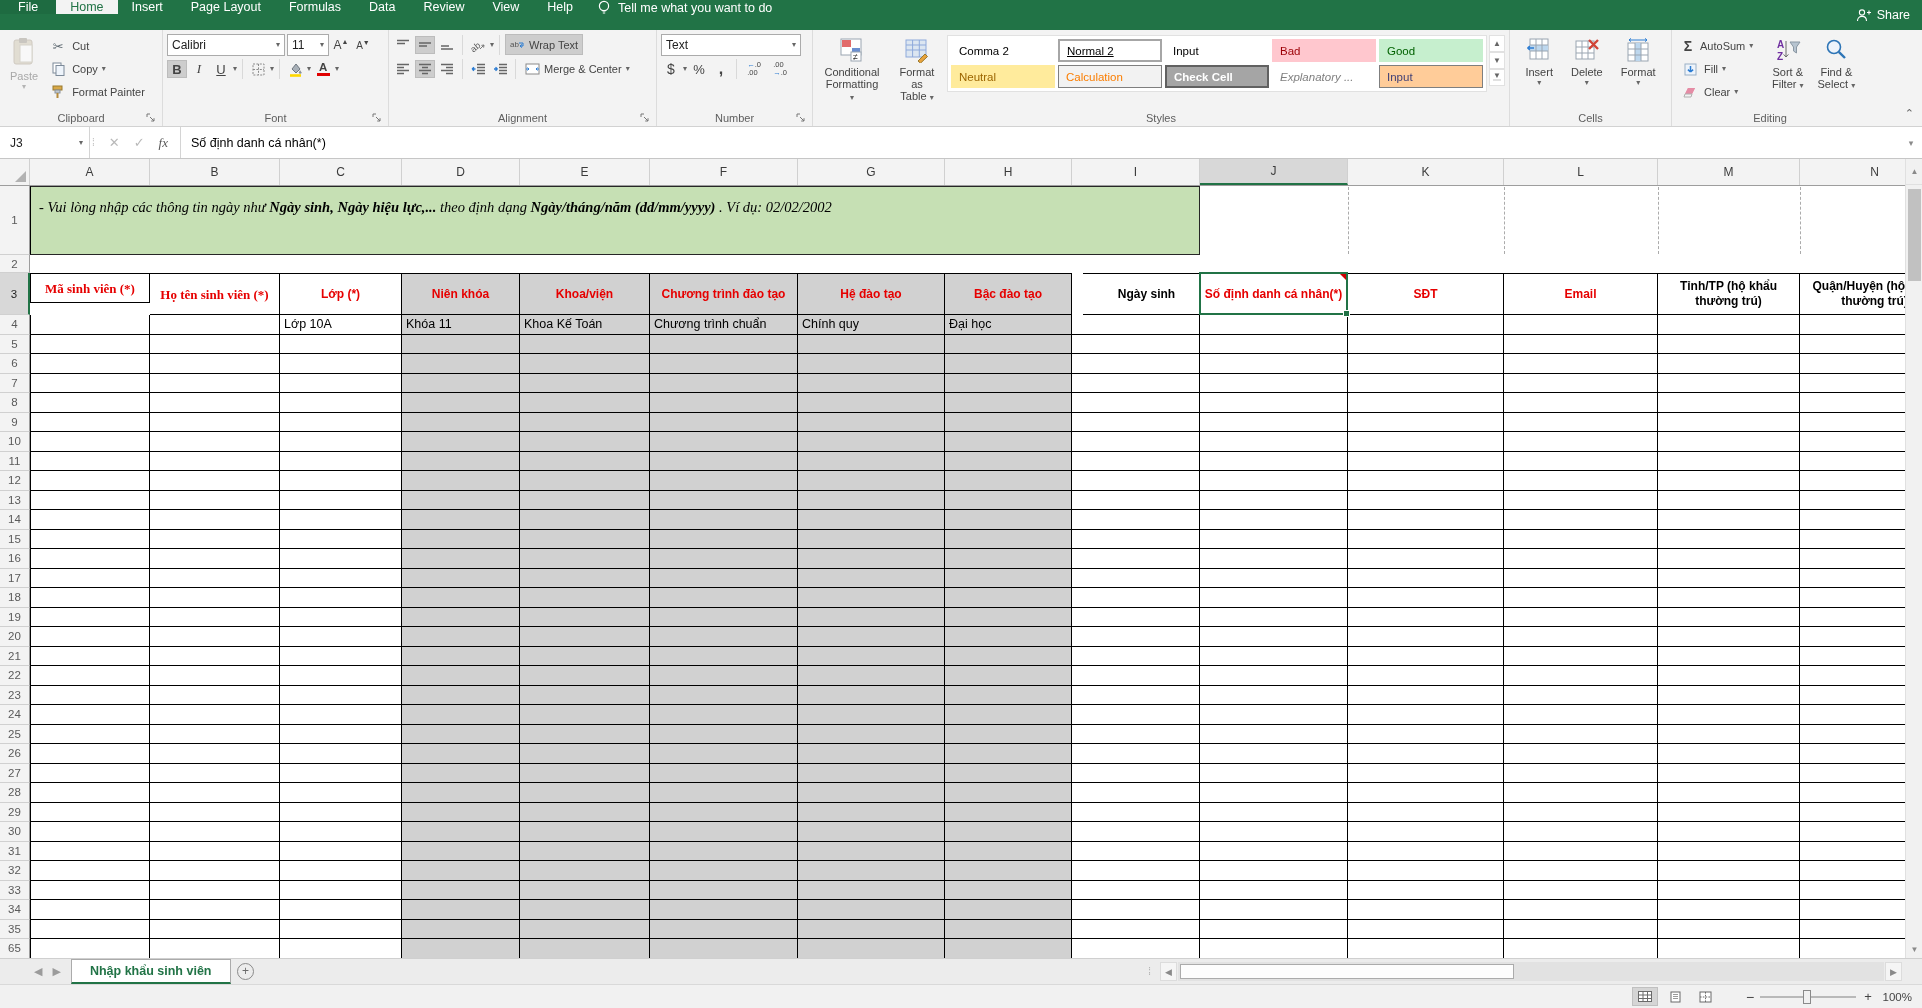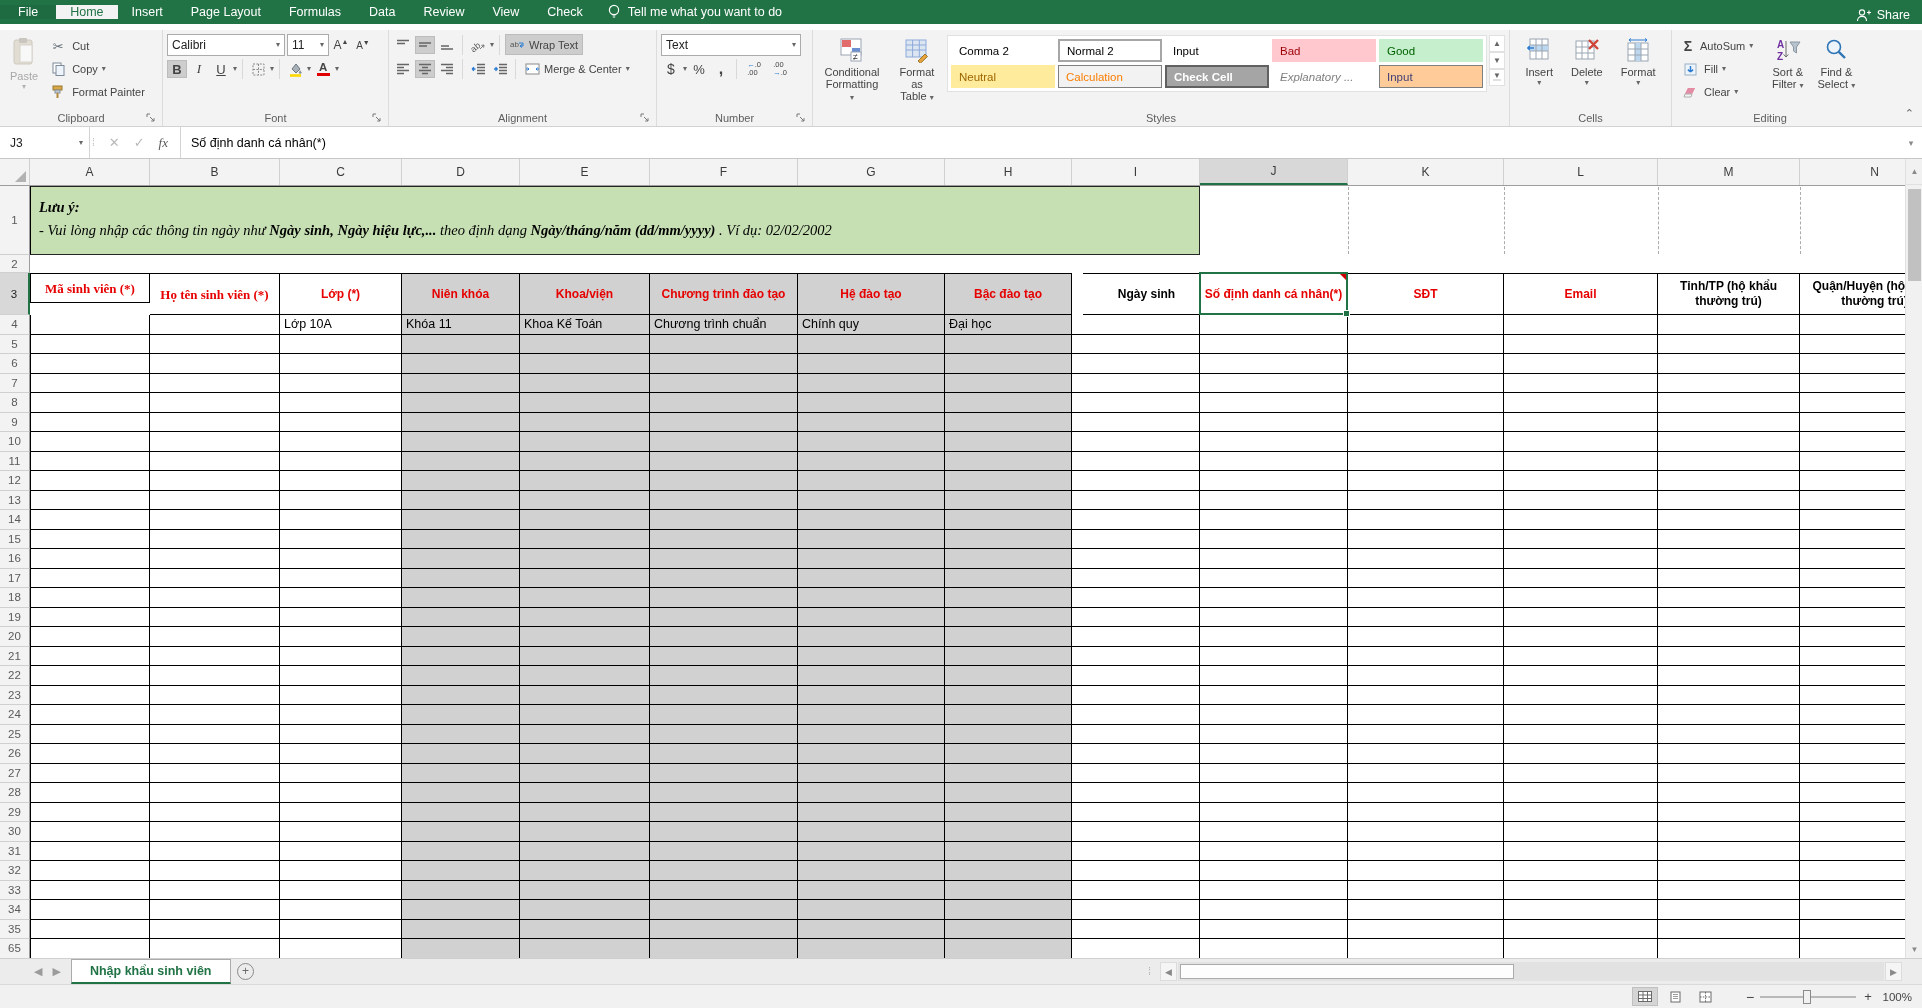--- a/index.html
+++ b/index.html
@@ -1,21 +1,21 @@
 <!DOCTYPE html>
 <html><head>
 <meta charset="utf-8">
 <style>
   html,body{margin:0;padding:0;background:#888;}
   *{box-sizing:border-box;}
   .app{position:relative;width:1922px;height:1008px;background:#fff;overflow:hidden;
        font-family:"Liberation Sans","DejaVu Sans",sans-serif;color:#262626;cursor:default;}
 
   
-  .tabbar{position:absolute;left:0;top:0;width:100%;height:24px;background:#217346;display:flex;align-items:center;}
+  .tabbar{position:absolute;left:0;top:0;width:100%;height:30px;background:#217346;display:flex;align-items:flex-start;}
   .mtab{color:#fff;font-size:12.5px;padding:0 14px;display:flex;align-items:center;}
   .mtab.file{padding:0 18px;background:#1e6b41;}
   .mtab.active{background:#f3f3f3;color:#217346;}
   .tellme{color:#fff;font-size:12.5px;display:flex;align-items:center;gap:7px;padding-left:10px;}
   .share{position:absolute;right:12px;top:0;height:30px;display:flex;align-items:center;gap:6px;color:#fff;font-size:12.5px;}
 
   
   .ribbon{position:absolute;left:0;top:30px;width:100%;height:97px;background:#f3f3f3;border-bottom:1px solid #d2d2d2;display:flex;}
   .g{position:relative;border-right:1px solid #dcdcdc;display:flex;flex-direction:column;padding:3px 4px 0 4px;}
   .gc{flex:1;display:flex;}
@@ -29,21 +29,21 @@
   .ibox{display:inline-flex;align-items:center;justify-content:center;width:20px;height:18px;font-size:13px;color:#444;}
   .hl{background:#cdcdcd;border:1px solid #bcbcbc;}
   .combo{background:#fff;border:1px solid #ababab;height:22px;display:flex;align-items:center;font-size:12px;color:#222;padding:0 4px;position:relative;}
   .combo .cv{flex:1;}
   .row{display:flex;align-items:center;gap:2px;}
   .fgrid{display:flex;flex-direction:column;gap:3px;padding-top:1px;}
   .vd{width:1px;height:20px;background:#d9d9d9;margin:0 3px;}
   
   .gal{background:#fff;border:1px solid #e1e1e1;display:grid;grid-template-columns:repeat(5,104px);grid-auto-rows:23px;gap:3px;padding:3px;align-self:flex-start;margin-top:2px;}
   .gi{font-size:11.5px;display:flex;align-items:center;padding:0 7px;border:1px solid transparent;color:#000;}
-  .gi.sel{border:2px solid #a6a6a6;box-shadow:inset 0 0 0 1px #fff;}
+  .gi.sel{border:2px solid #a6a6a6;box-shadow:inset 0 0 0 1px #fff;text-decoration:underline;}
   .gi.bad{background:#ffc7ce;color:#9c0006;}
   .gi.good{background:#c6efce;color:#006100;}
   .gi.neutral{background:#ffeb9c;color:#9c6500;}
   .gi.calc{background:#f2f2f2;color:#fa7d00;border:1px solid #7f7f7f;}
   .gi.check{background:#a5a5a5;color:#fff;border:2px solid #616161;font-weight:bold;}
   .gi.expl{color:#7f7f7f;font-style:italic;}
   .gi.input{background:#ffcc99;color:#3f3f76;border:1px solid #7f7f7f;}
   .galarr{display:flex;flex-direction:column;margin-left:2px;margin-top:2px;}
   .galarr span{width:16px;height:17px;border:1px solid #e1e1e1;background:#fff;font-size:8px;color:#666;display:flex;align-items:center;justify-content:center;}
   .two{line-height:12px;}
@@ -127,21 +127,21 @@
   <div class="tabbar">
     <div id="menutabs" style="display:flex;">
         <div class="mtab file">File</div>
         <div class="mtab active">Home</div>
         <div class="mtab">Insert</div>
         <div class="mtab">Page Layout</div>
         <div class="mtab">Formulas</div>
         <div class="mtab">Data</div>
         <div class="mtab">Review</div>
         <div class="mtab">View</div>
-        <div class="mtab">Check</div>
+        <div class="mtab">Help</div>
       </div>
     <div class="tellme">
       <svg width="14" height="16" viewBox="0 0 14 16">
           <circle cx="7" cy="6" r="4.6" fill="none" stroke="#fff" stroke-width="1.2"></circle>
           <path d="M5.5 11 h3 M5.8 13 h2.4" stroke="#fff" stroke-width="1.2" fill="none"></path>
         </svg>
       <span>Tell me what you want to do</span>
     </div>
     <div class="share">
       <svg width="15" height="15" viewBox="0 0 15 15">
@@ -609,21 +609,20 @@
         <div class="rh" style="top: 597px; height: 19.5px;">28</div>
         <div class="rh" style="top: 616.5px; height: 19.5px;">29</div>
         <div class="rh" style="top: 636px; height: 19.5px;">30</div>
         <div class="rh" style="top: 655.5px; height: 19.5px;">31</div>
         <div class="rh" style="top: 675px; height: 19.5px;">32</div>
         <div class="rh" style="top: 694.5px; height: 19.5px;">33</div>
         <div class="rh" style="top: 714px; height: 19.5px;">34</div>
         <div class="rh" style="top: 733.5px; height: 19.5px;">35</div>
         <div class="rh" style="top: 753px; height: 19.5px;">65</div>
         <div class="cell notecell cfirst" style="left: 30px; width: 1170px; top: 0px; height: 69px;">
-          <div class="nt1">Lưu ý:</div>
           <div class="nt2"><span>- Vui lòng nhập các thông tin ngày như </span><b>Ngày sinh, Ngày hiệu lực,...</b><span> theo định dạng </span><b>Ngày/tháng/năm (dd/mm/yyyy)</b><span> . Ví dụ: 02/02/2002</span></div>
         </div>
         <div class="dashv" style="left: 1348px; top: 1px; height: 67px;"></div>
         <div class="dashv" style="left: 1504px; top: 1px; height: 67px;"></div>
         <div class="dashv" style="left: 1658px; top: 1px; height: 67px;"></div>
         <div class="dashv" style="left: 1800px; top: 1px; height: 67px;"></div>
         <div class="cell h3c ctop cfirst red serif" style="left: 30px; width: 120px; top: 87px; height: 30px;">
           <span>Mã sinh viên (*)</span>
         </div>
         <div class="cell h3c ctop red serif" style="left: 150px; width: 130px; top: 87px; height: 42px;">

